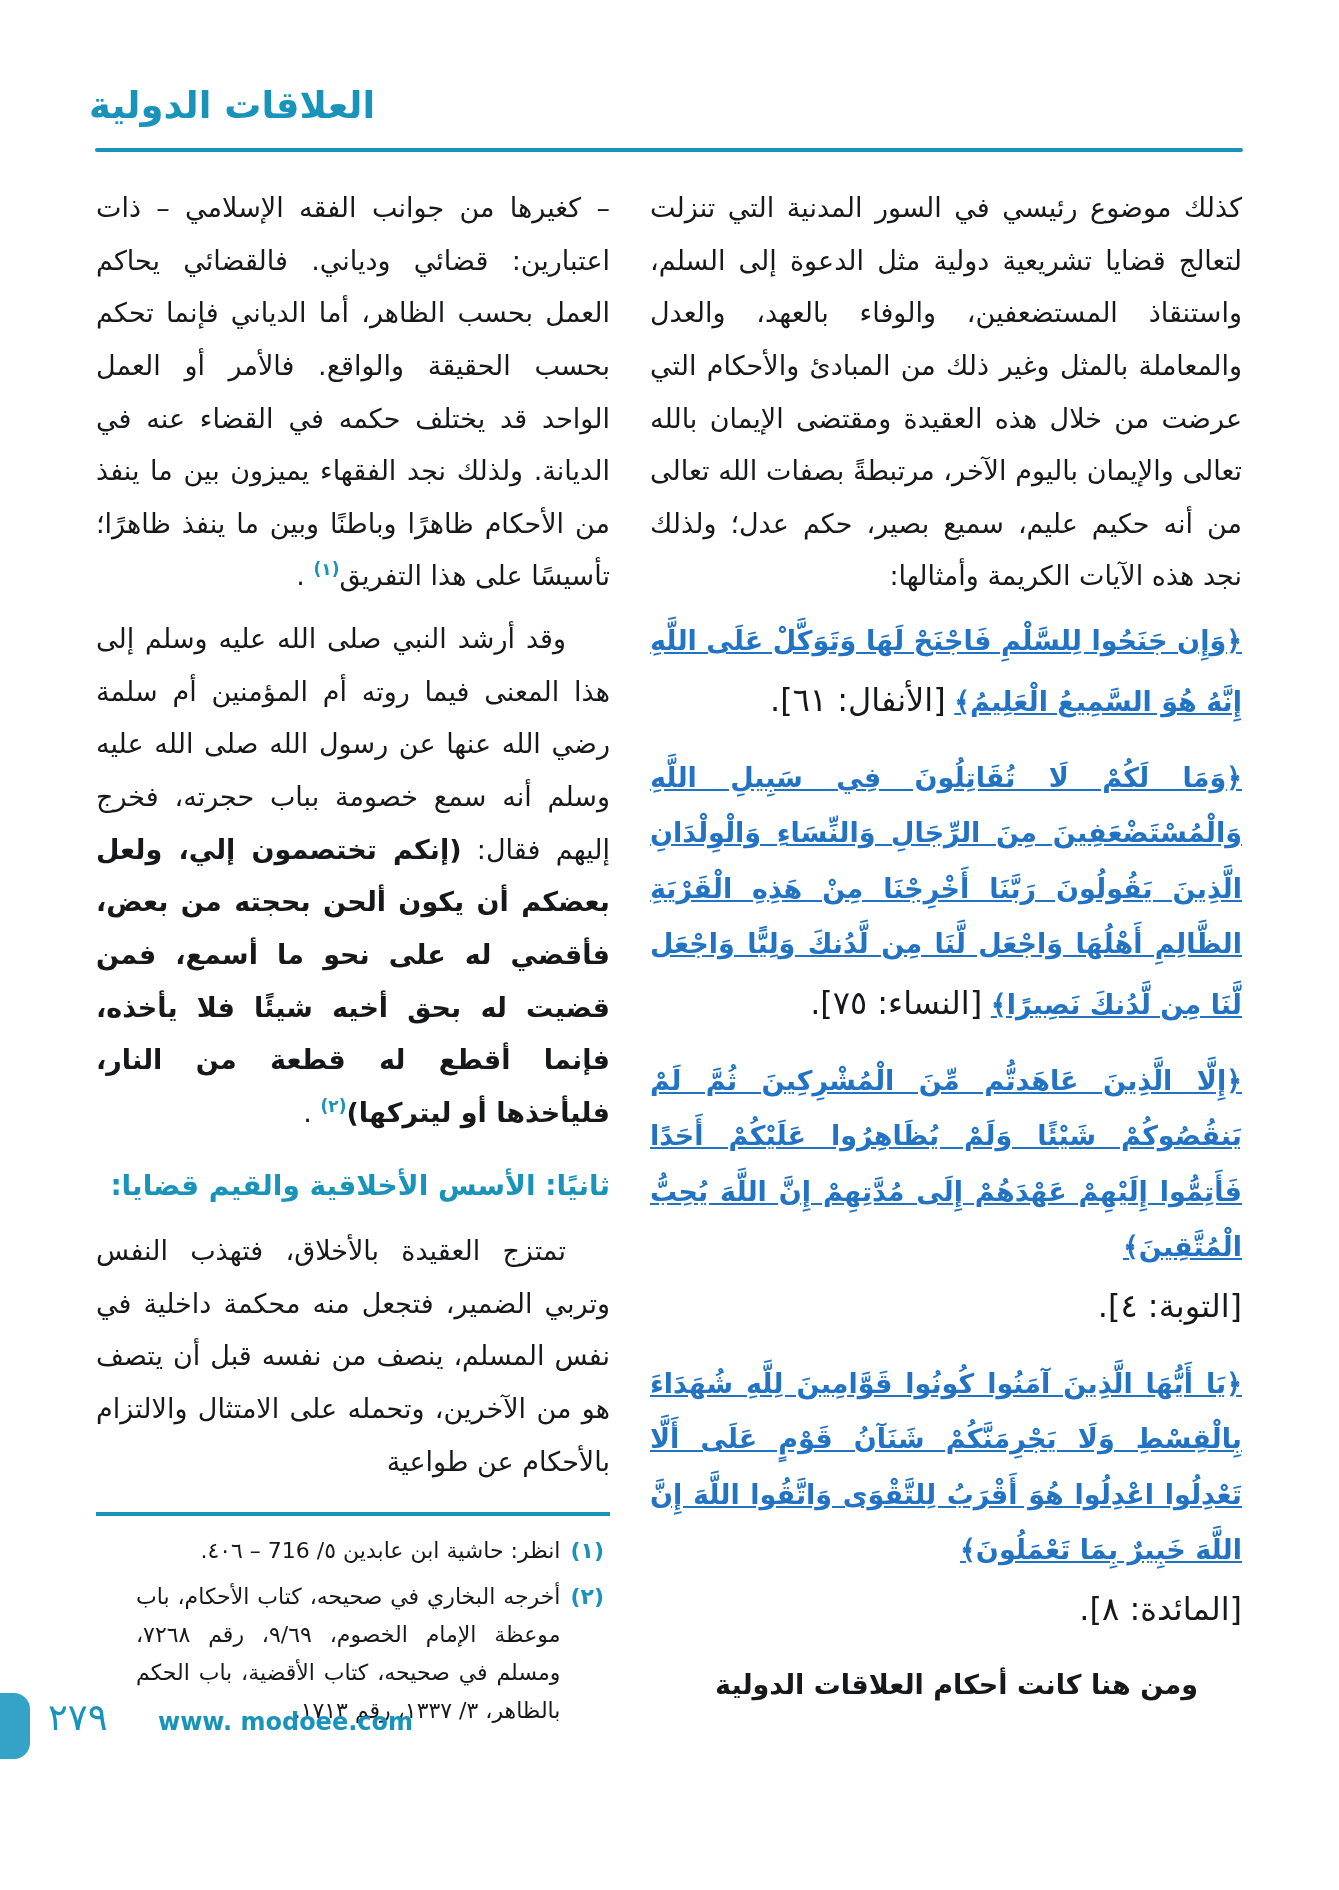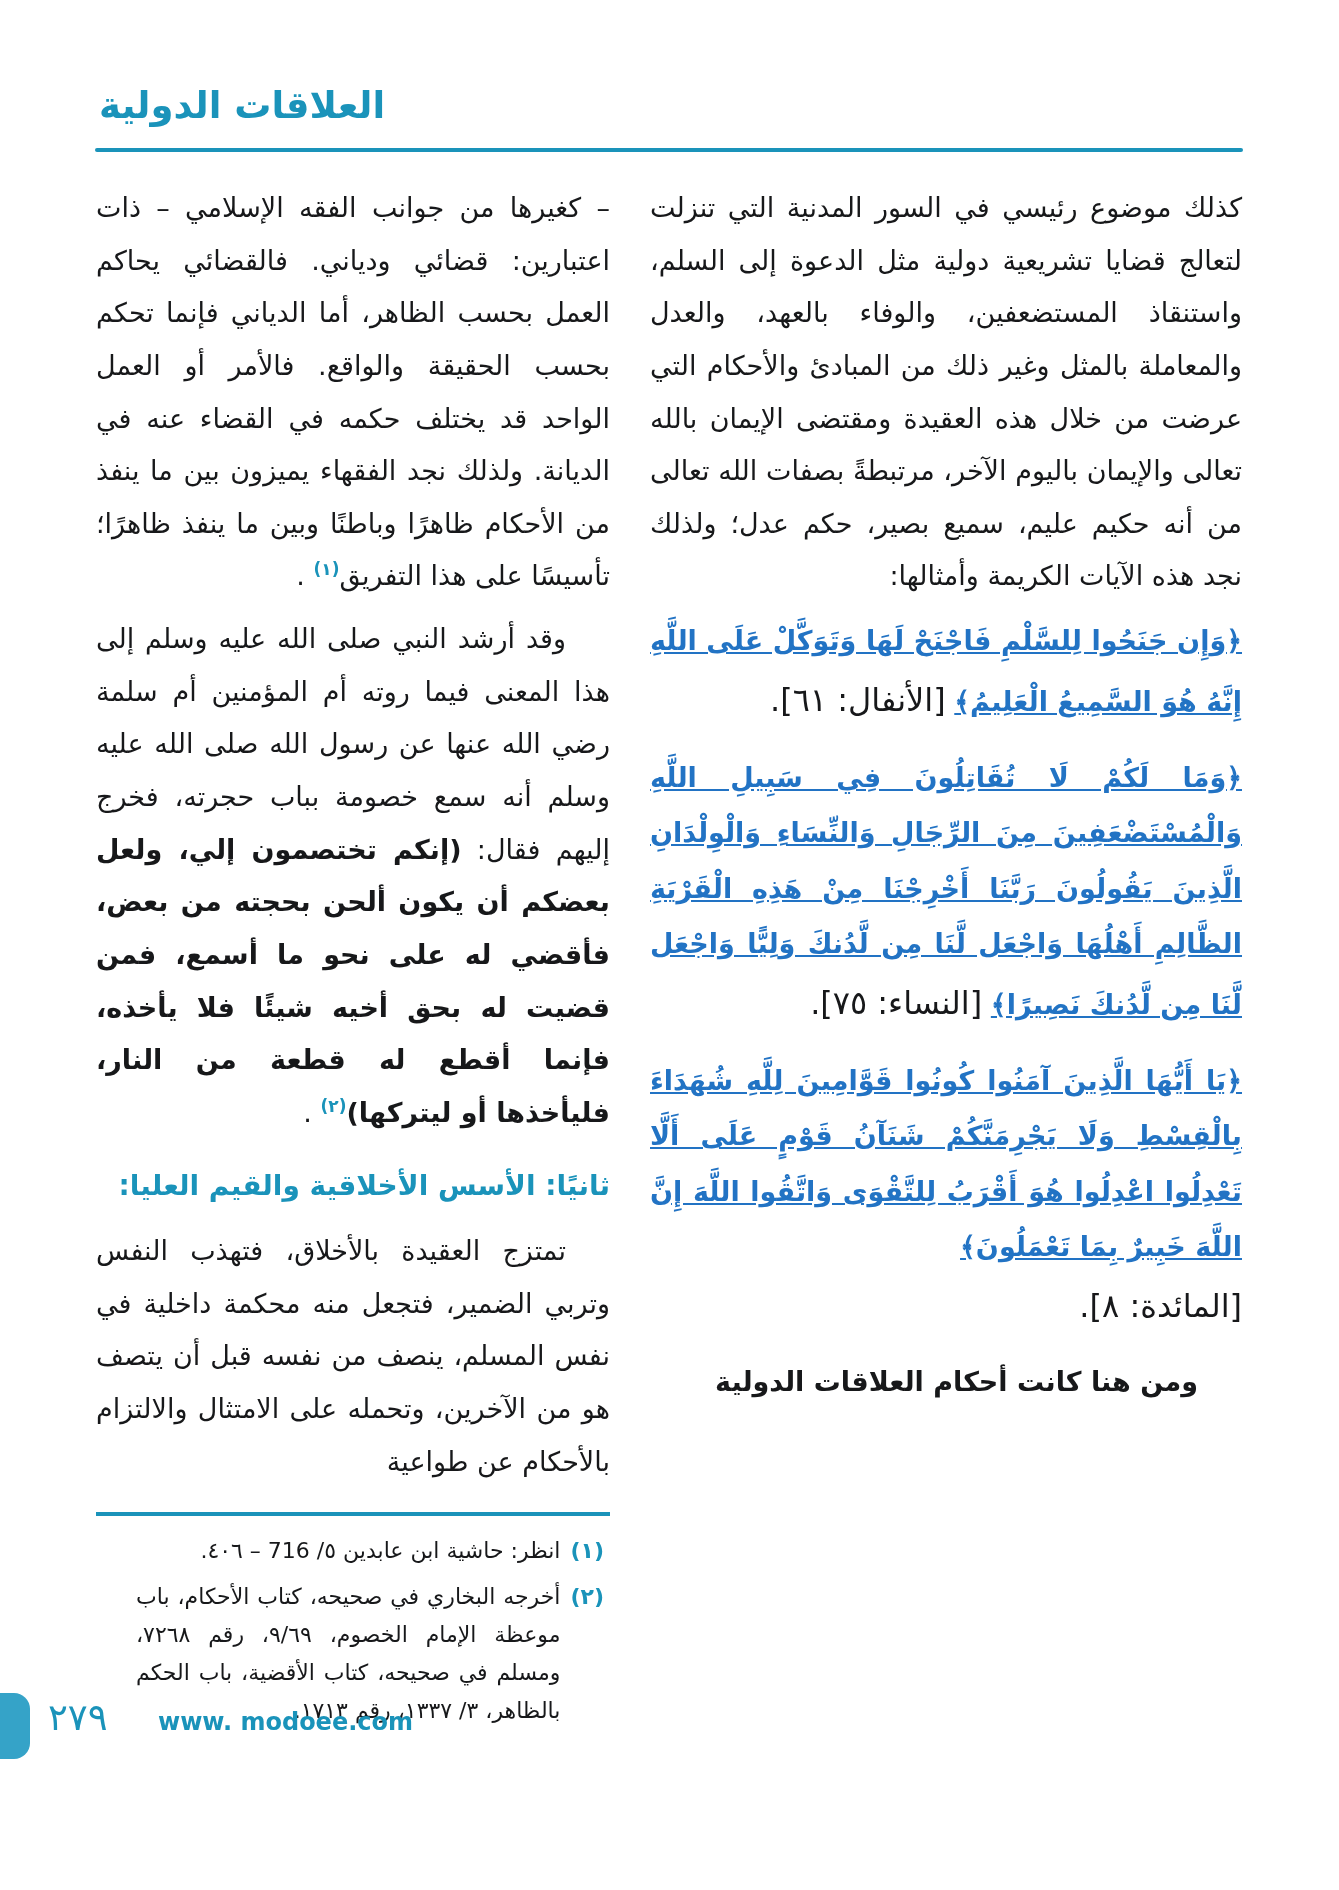--- a/index.html
+++ b/index.html
@@ -16,21 +16,21 @@
   }
   :root {
     --accent: #1a93ba;
     --accent-light: #35a3c8;
     --quran: #2273c4;
     --ink: #17181a;
   }
 
   
   .header-title {
-    position: absolute; top: 84px; left: 99px;
+    position: absolute; top: 84px; left: 89px;
     font-size: 37px; font-weight: bold;
     color: var(--accent);
     letter-spacing: -1px;
     white-space: nowrap;
   }
   .header-rule {
     position: absolute; top: 148px; left: 95px;
     width: 1148px; height: 4px;
     background: var(--accent);
     border-radius: 2px;
@@ -139,35 +139,39 @@
     <p class="verse-block">
       <span class="verse">﴿وَإِن جَنَحُوا لِلسَّلْمِ فَاجْنَحْ لَهَا وَتَوَكَّلْ عَلَى اللَّهِ إِنَّهُ هُوَ السَّمِيعُ الْعَلِيمُ﴾</span>
       <span class="verse-ref">[الأنفال: ٦١].</span>
     </p>
 
     <p class="verse-block">
       <span class="verse">﴿وَمَا لَكُمْ لَا تُقَاتِلُونَ فِي سَبِيلِ اللَّهِ وَالْمُسْتَضْعَفِينَ مِنَ الرِّجَالِ وَالنِّسَاءِ وَالْوِلْدَانِ الَّذِينَ يَقُولُونَ رَبَّنَا أَخْرِجْنَا مِنْ هَذِهِ الْقَرْيَةِ الظَّالِمِ أَهْلُهَا وَاجْعَل لَّنَا مِن لَّدُنكَ وَلِيًّا وَاجْعَل لَّنَا مِن لَّدُنكَ نَصِيرًا﴾</span>
       <span class="verse-ref">[النساء: ٧٥].</span>
     </p>
 
+    <p class="verse-block">
+      <span class="verse">﴿إِلَّا الَّذِينَ عَاهَدتُّم مِّنَ الْمُشْرِكِينَ ثُمَّ لَمْ يَنقُصُوكُمْ شَيْئًا وَلَمْ يُظَاهِرُوا عَلَيْكُمْ أَحَدًا فَأَتِمُّوا إِلَيْهِمْ عَهْدَهُمْ إِلَى مُدَّتِهِمْ إِنَّ اللَّهَ يُحِبُّ الْمُتَّقِينَ﴾</span>
+      <span class="verse-ref block">[التوبة: ٤].</span>
+    </p>
 
     <p class="verse-block">
       <span class="verse">﴿يَا أَيُّهَا الَّذِينَ آمَنُوا كُونُوا قَوَّامِينَ لِلَّهِ شُهَدَاءَ بِالْقِسْطِ وَلَا يَجْرِمَنَّكُمْ شَنَآنُ قَوْمٍ عَلَى أَلَّا تَعْدِلُوا اعْدِلُوا هُوَ أَقْرَبُ لِلتَّقْوَى وَاتَّقُوا اللَّهَ إِنَّ اللَّهَ خَبِيرٌ بِمَا تَعْمَلُونَ﴾</span>
       <span class="verse-ref block">[المائدة: ٨].</span>
     </p>
 
     <p class="body-text indent closing">ومن هنا كانت أحكام العلاقات الدولية</p>
   </section>
 
   <section class="col-second">
     <p class="body-text"><span>– كغيرها من جوانب الفقه الإسلامي – ذات اعتبارين: قضائي ودياني. فالقضائي يحاكم العمل بحسب الظاهر، أما الدياني فإنما تحكم بحسب الحقيقة والواقع. فالأمر أو العمل الواحد قد يختلف حكمه في القضاء عنه في الديانة. ولذلك نجد الفقهاء يميزون بين ما ينفذ من الأحكام ظاهرًا وباطنًا وبين ما ينفذ ظاهرًا؛ تأسيسًا على هذا التفريق</span><sup class="fn-marker">(١)</sup><span> .</span></p>
 
     <p class="body-text indent"><span>وقد أرشد النبي صلى الله عليه وسلم إلى هذا المعنى فيما روته أم المؤمنين أم سلمة رضي الله عنها عن رسول الله صلى الله عليه وسلم أنه سمع خصومة بباب حجرته، فخرج إليهم فقال: </span><span class="bold">(إنكم تختصمون إلي، ولعل بعضكم أن يكون ألحن بحجته من بعض، فأقضي له على نحو ما أسمع، فمن قضيت له بحق أخيه شيئًا فلا يأخذه، فإنما أقطع له قطعة من النار، فليأخذها أو ليتركها)</span><sup class="fn-marker">(٢)</sup><span> .</span></p>
 
-    <h2 class="section-heading">ثانيًا: الأسس الأخلاقية والقيم العليا:</h2>
+    <h2 class="section-heading">ثانيًا: الأسس الأخلاقية والقيم قضايا:</h2>
 
     <p class="body-text indent">تمتزج العقيدة بالأخلاق، فتهذب النفس وتربي الضمير، فتجعل منه محكمة داخلية في نفس المسلم، ينصف من نفسه قبل أن يتصف هو من الآخرين، وتحمله على الامتثال والالتزام بالأحكام عن طواعية</p>
 
     <div class="footnotes">
       <div class="footnote">
         <span class="fn-num">(١)</span>
         <span class="fn-text">انظر: حاشية ابن عابدين ٥/ 716 – ٤٠٦.</span>
       </div>
       <div class="footnote">
         <span class="fn-num">(٢)</span>

